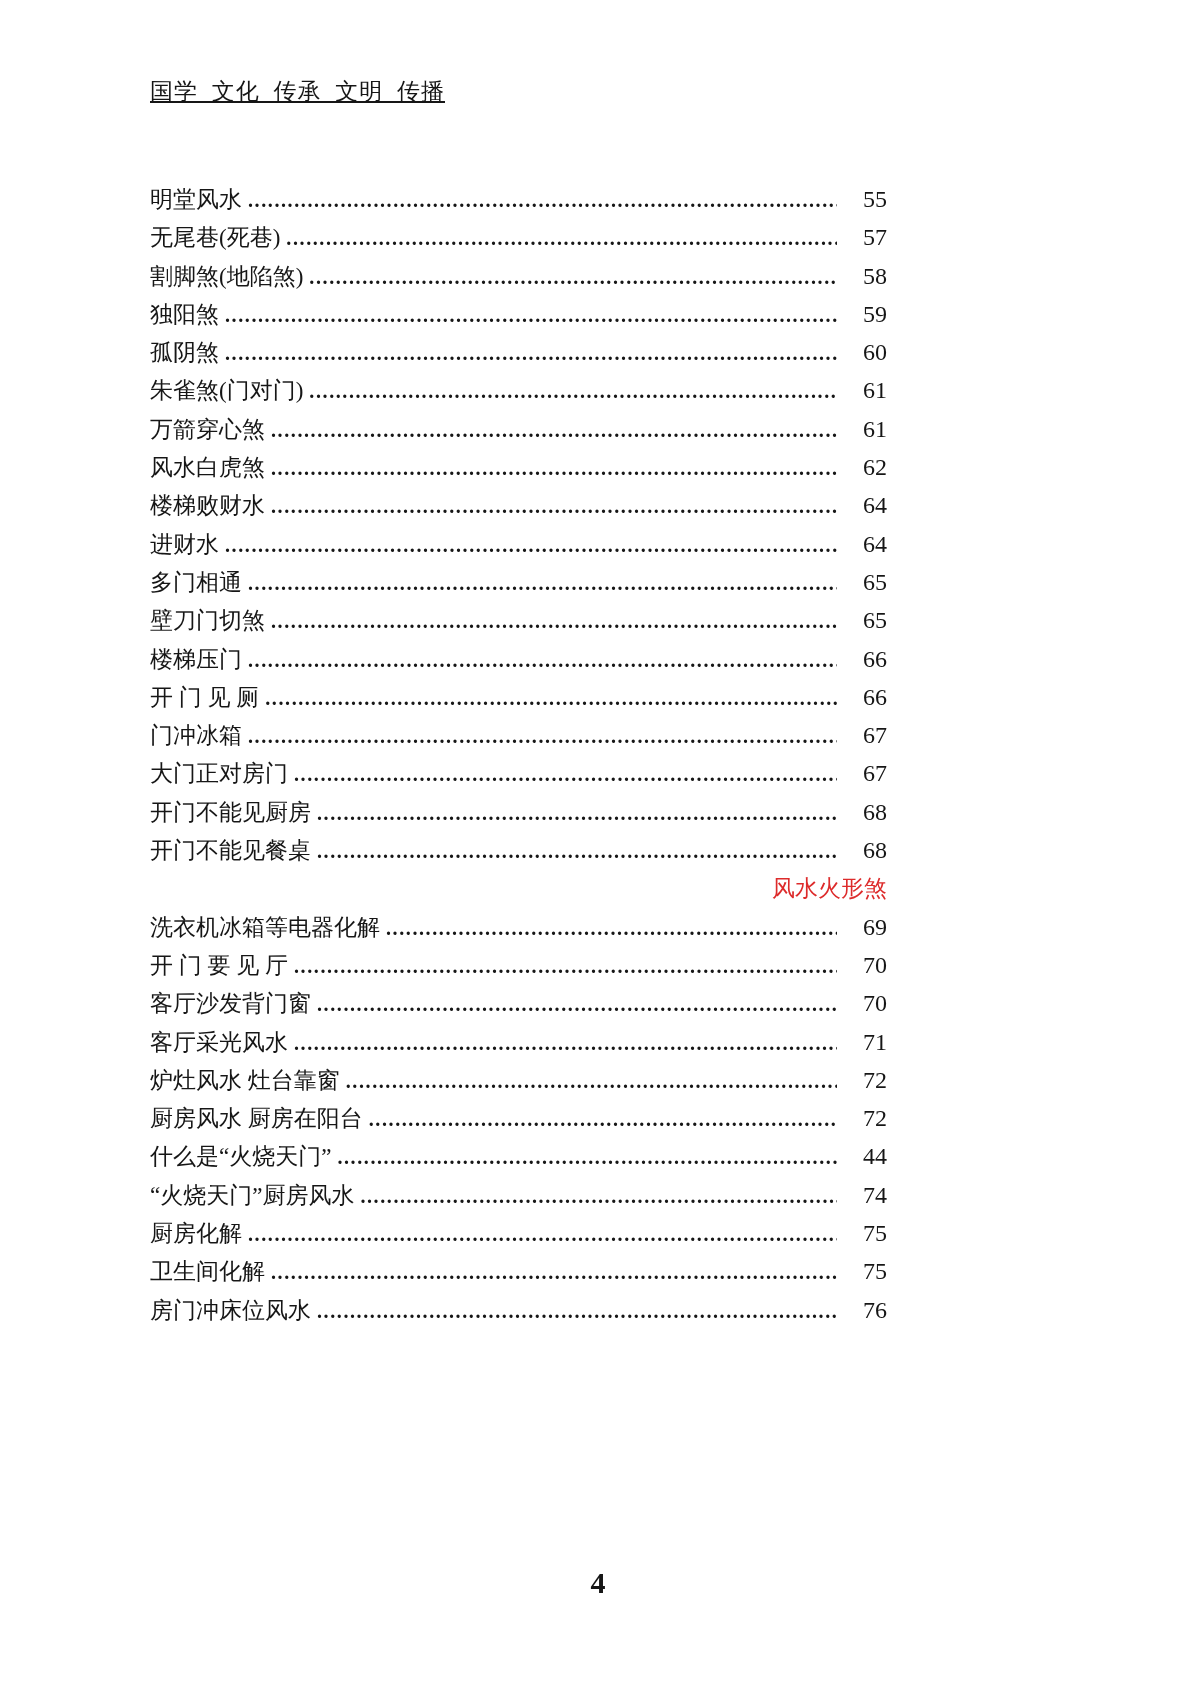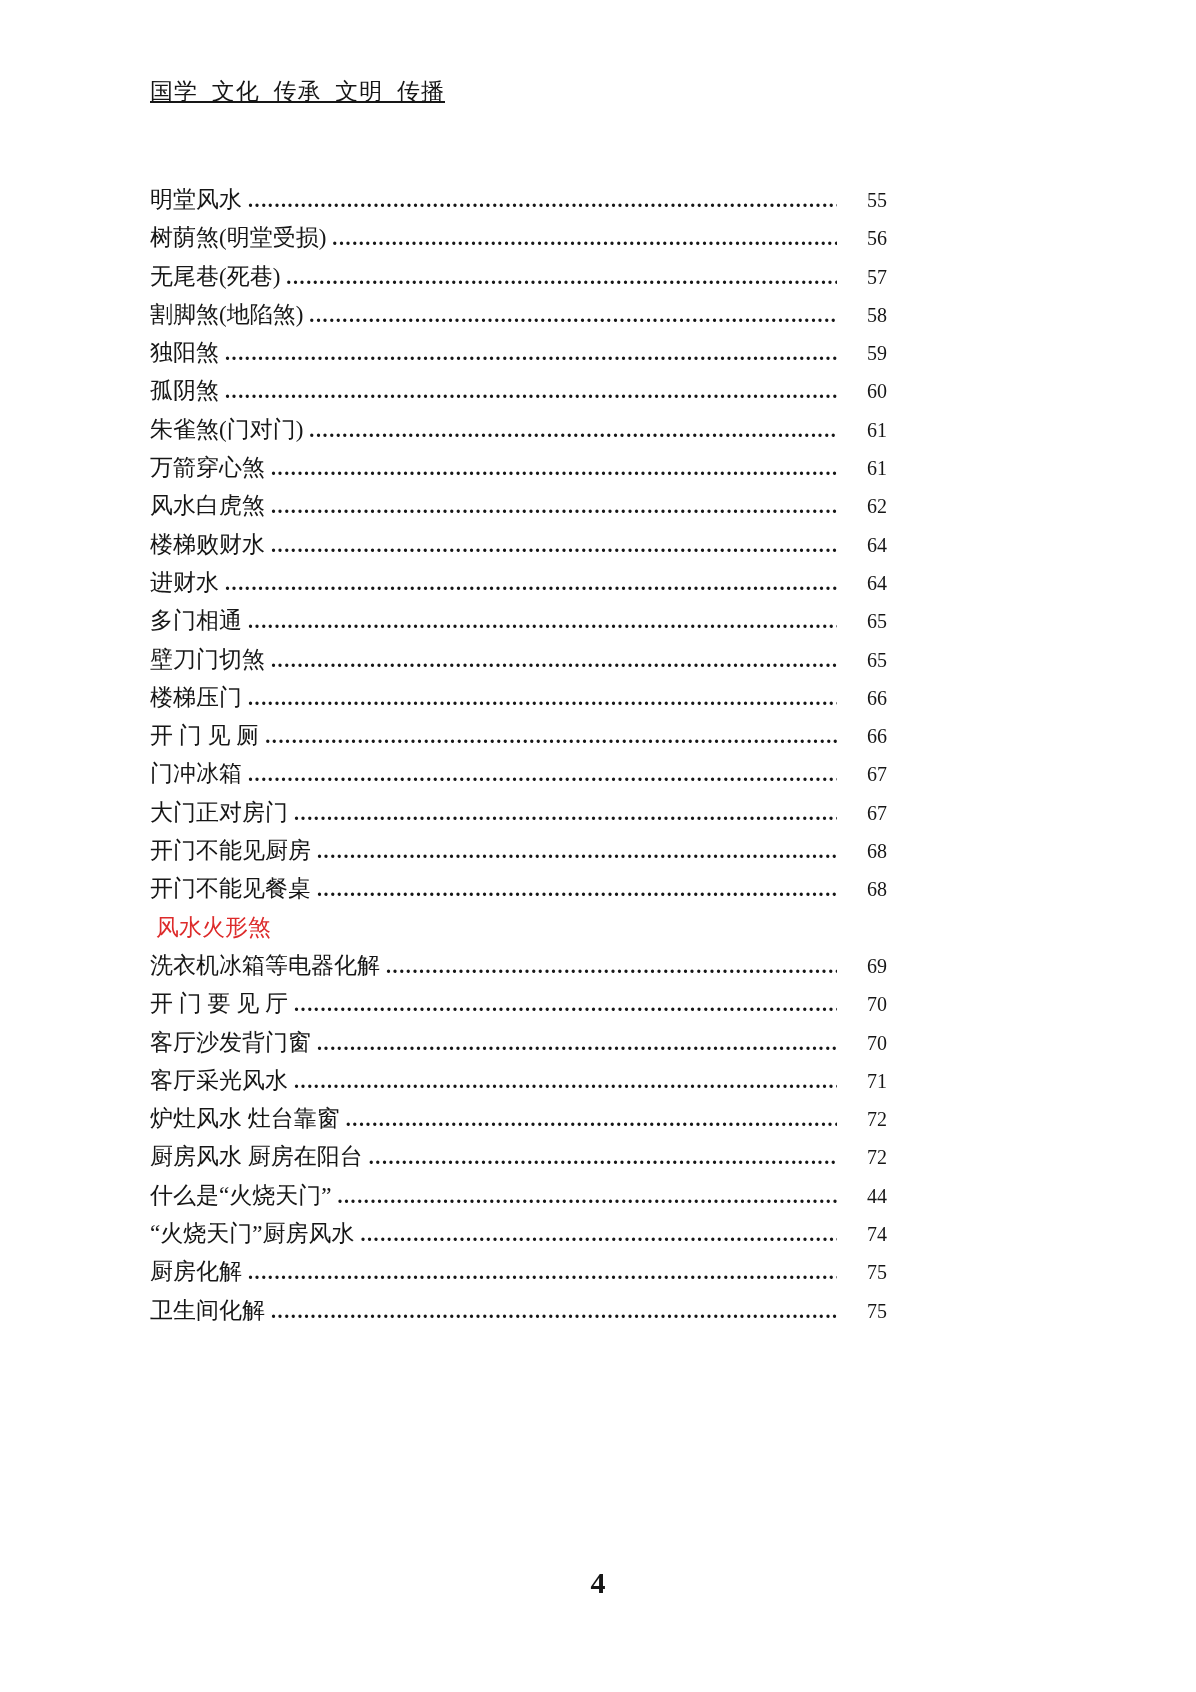--- a/index.html
+++ b/index.html
@@ -17,54 +17,50 @@
     white-space:pre;
     text-decoration:underline;
   }
   .toc{
     position:absolute;left:150px;top:184px;width:737px;
   }
   .row{
     display:flex;align-items:baseline;
     height:38.3px;
     font-size:23px;
+    justify-content:flex-end;
   }
   .title{flex:0 0 auto;white-space:pre;}
   .dots{
     flex:1 1 auto;overflow:hidden;white-space:nowrap;
     margin-left:6px;margin-right:4px;
   }
   .dots::after{
     content:"........................................................................................................................................................................";
     font-size:20px;font-weight:700;letter-spacing:1.6px;
   }
-  .pno{flex:0 0 46px;text-align:right;font-size:20px;}
+  .pno{flex:0 0 46px;text-align:right;font-size:24px;}
   .row.red{color:var(--accent-red,#dd2b2b);padding-left:6px;}
   .footer{
     position:absolute;left:0;top:1566px;width:1196px;
     text-align:center;font-size:30px;font-weight:700;
   }
 </style>
 </head>
 <body style="--accent-red: #dd2b2b; color: rgb(22, 22, 22);">
 
 <div class="header">国学 文化 传承 文明 传播</div>
 
 <div class="toc">
   <div class="row">
     <span class="title">明堂风水</span>
     <span class="dots"></span>
     <span class="pno">55</span>
   </div>
 
-  <div class="row">
-    <span class="title">树荫煞(明堂受损)</span>
-    <span class="dots"></span>
-    <span class="pno">56</span>
-  </div>
 
   <div class="row">
     <span class="title">无尾巷(死巷)</span>
     <span class="dots"></span>
     <span class="pno">57</span>
   </div>
 
   <div class="row">
     <span class="title">割脚煞(地陷煞)</span>
     <span class="dots"></span>
@@ -220,15 +216,20 @@
     <span class="dots"></span>
     <span class="pno">75</span>
   </div>
 
   <div class="row">
     <span class="title">卫生间化解</span>
     <span class="dots"></span>
     <span class="pno">75</span>
   </div>
 
+  <div class="row">
+    <span class="title">房门冲床位风水</span>
+    <span class="dots"></span>
+    <span class="pno">76</span>
+  </div>
 </div>
 
 <div class="footer">4</div>
 
 </body></html>

